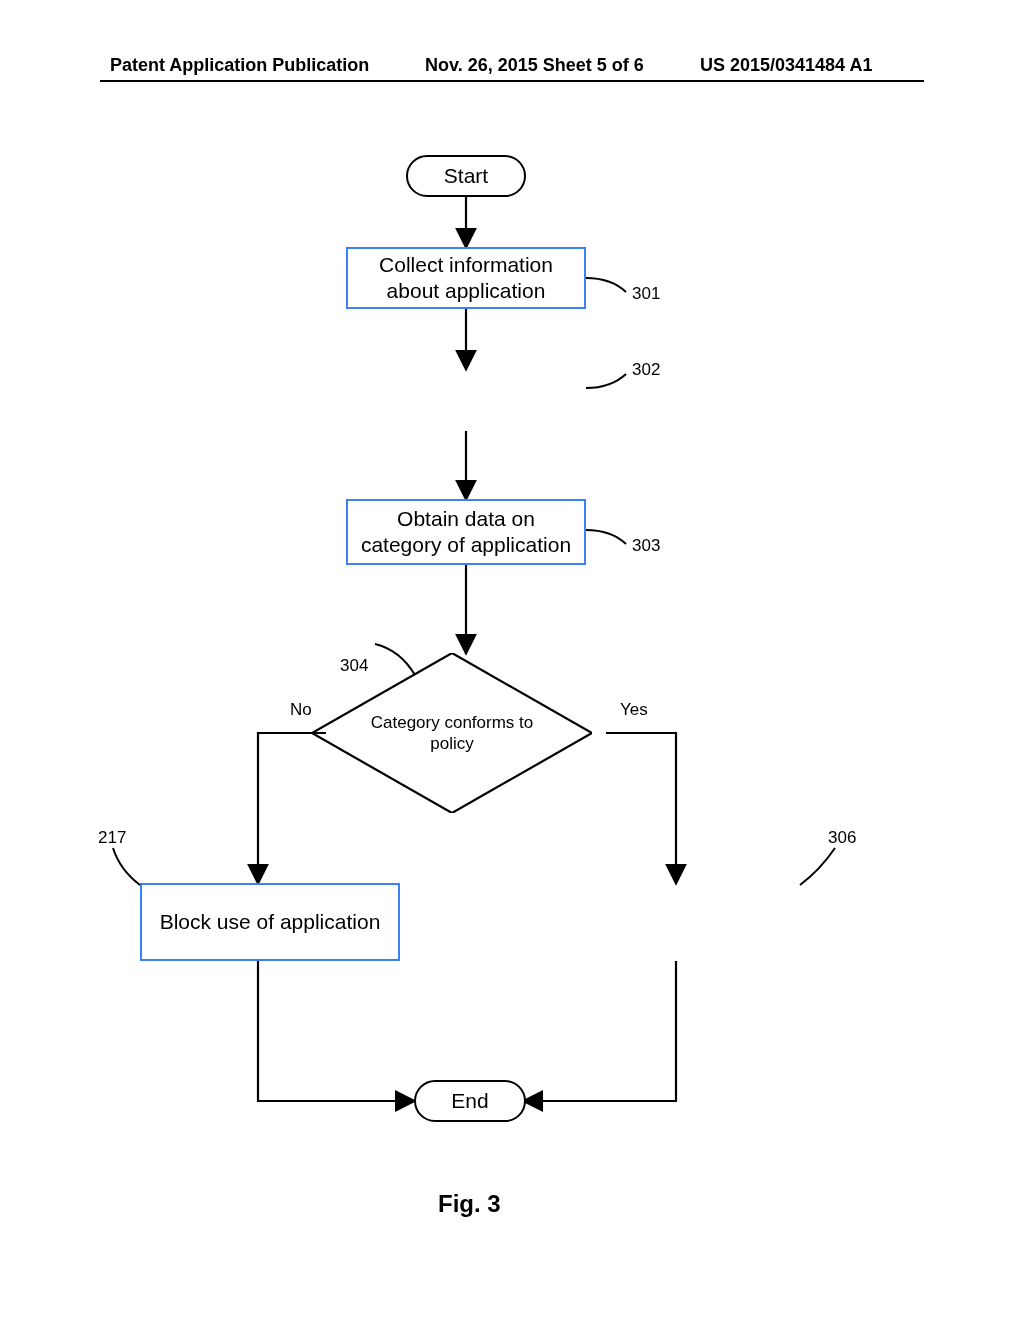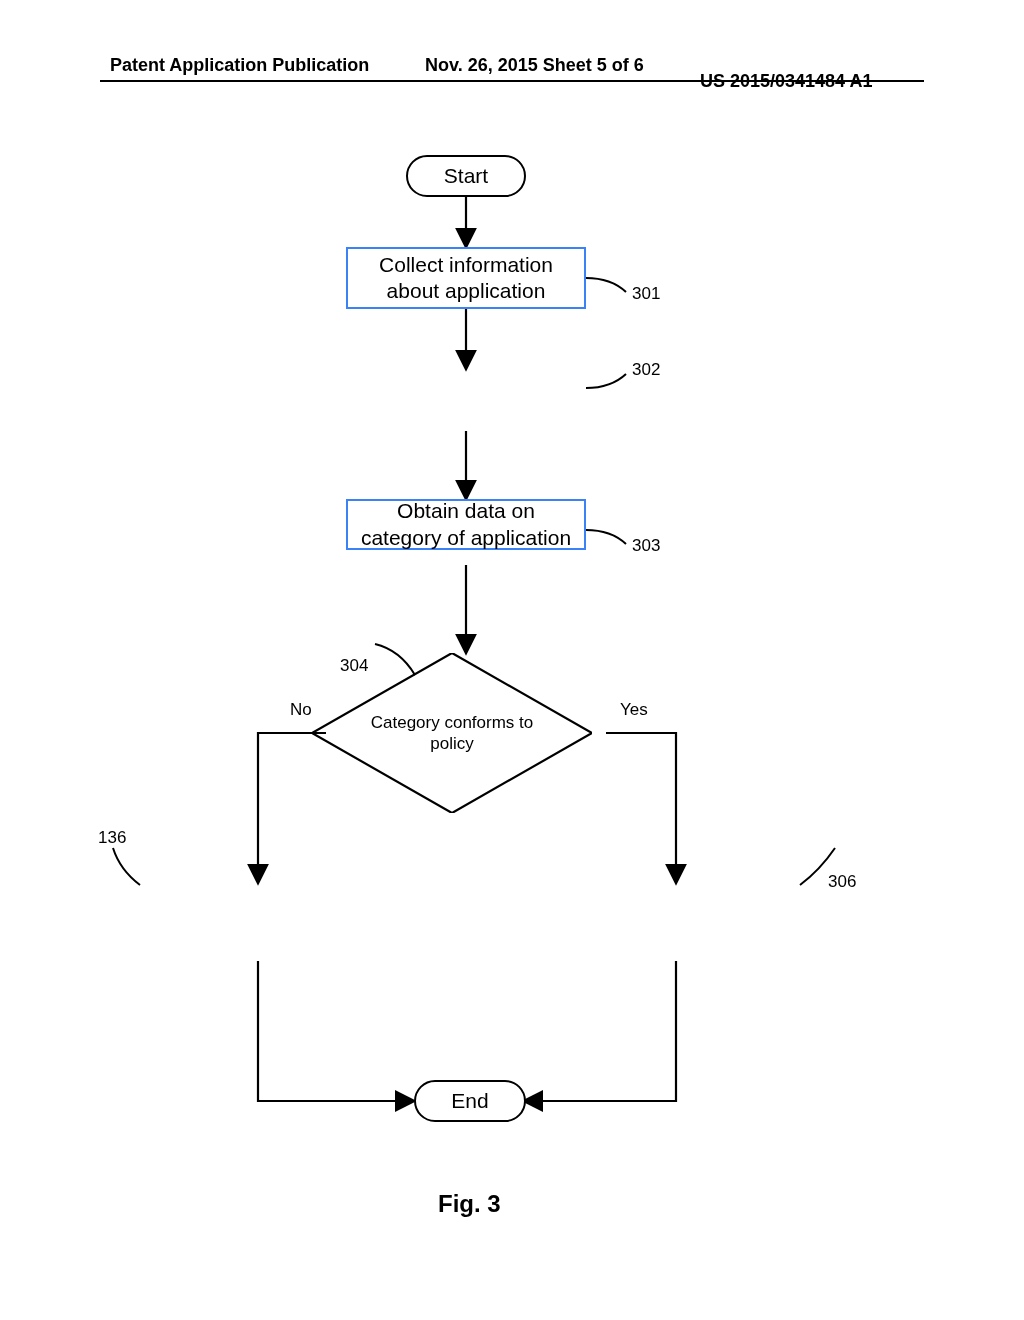--- a/index.html
+++ b/index.html
@@ -19,21 +19,21 @@
   .header {
     position: absolute;
     top: 55px;
     left: 0;
     width: 1024px;
     font-weight: bold;
     font-size: 18px;
   }
   .hdr-left   { position: absolute; left: 110px; }
   .hdr-center { position: absolute; left: 425px; }
-  .hdr-right  { position: absolute; left: 700px; margin-top: 16px; }
+  .hdr-right  { position: absolute; left: 700px; }
   .hdr-rule {
     position: absolute;
     top: 80px;
     left: 100px;
     width: 824px;
     height: 0;
     border-top: 2px solid #000;
   }
 
   .node {
@@ -127,21 +127,21 @@
 
   <svg class="arrow" style="left:586px; top:370px; width:60px; height:30px;">
     <path d="M0,18 Q25,18 40,4" stroke="#000" stroke-width="2" fill="none"></path>
   </svg>
   <span class="lbl" style="left:632px; top:360px;">302</span>
 
   <svg class="arrow" style="left:455px; top:431px; width:22px; height:68px;">
     <line x1="11" y1="0" x2="11" y2="62" stroke="#000" stroke-width="2.2" marker-end="url(#ah)"></line>
   </svg>
 
-  <div class="node rect" style="left:346px; top:499px; width:240px; height:51px;">
+  <div class="node rect" style="left:346px; top:499px; width:240px; height:66px;">
     <span>Obtain data on category of application</span>
   </div>
 
   <svg class="arrow" style="left:586px; top:524px; width:60px; height:30px;">
     <path d="M0,6 Q25,6 40,20" stroke="#000" stroke-width="2" fill="none"></path>
   </svg>
   <span class="lbl" style="left:632px; top:536px;">303</span>
 
   <svg class="arrow" style="left:455px; top:565px; width:22px; height:88px;">
     <line x1="11" y1="0" x2="11" y2="82" stroke="#000" stroke-width="2.2" marker-end="url(#ah)"></line>
@@ -165,31 +165,34 @@
   <span class="lbl" style="left:620px; top:700px;">Yes</span>
 
   <svg class="arrow" style="left:248px; top:733px; width:90px; height:150px;">
     <polyline points="78,0 10,0 10,144" fill="none" stroke="#000" stroke-width="2.2" marker-end="url(#ah)"></polyline>
   </svg>
 
   <svg class="arrow" style="left:606px; top:733px; width:90px; height:150px;">
     <polyline points="0,0 70,0 70,144" fill="none" stroke="#000" stroke-width="2.2" marker-end="url(#ah)"></polyline>
   </svg>
 
+  <div class="node rect" style="left:140px; top:883px; width:260px; height:78px;">
+    <span>Block use of application</span>
+  </div>
 
   <svg class="arrow" style="left:110px; top:845px; width:50px; height:45px;">
     <path d="M30,40 Q10,25 3,3" stroke="#000" stroke-width="2" fill="none"></path>
   </svg>
-  <span class="lbl" style="left:98px; top:828px;">136</span>
+  <span class="lbl" style="left:98px; top:828px;">217</span>
 
 
   <svg class="arrow" style="left:800px; top:845px; width:50px; height:45px;">
     <path d="M0,40 Q20,25 35,3" stroke="#000" stroke-width="2" fill="none"></path>
   </svg>
-  <span class="lbl" style="left:828px; top:828px;margin-top:44px;">306</span>
+  <span class="lbl" style="left:828px; top:828px;">306</span>
 
   <svg class="arrow" style="left:248px; top:961px; width:170px; height:160px;">
     <polyline points="10,0 10,140 160,140" fill="none" stroke="#000" stroke-width="2.2" marker-end="url(#ah)"></polyline>
   </svg>
 
   <svg class="arrow" style="left:520px; top:961px; width:170px; height:160px;">
     <polyline points="156,0 156,140 10,140" fill="none" stroke="#000" stroke-width="2.2" marker-end="url(#ah)"></polyline>
   </svg>
 
   <div class="node terminator" style="left:414px; top:1080px; width:112px; height:42px;">

